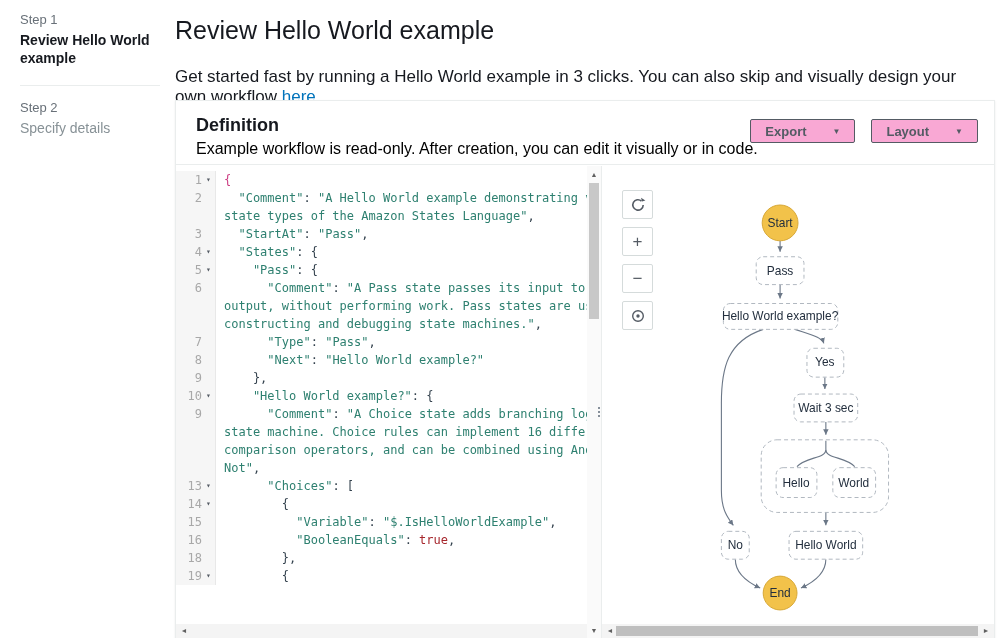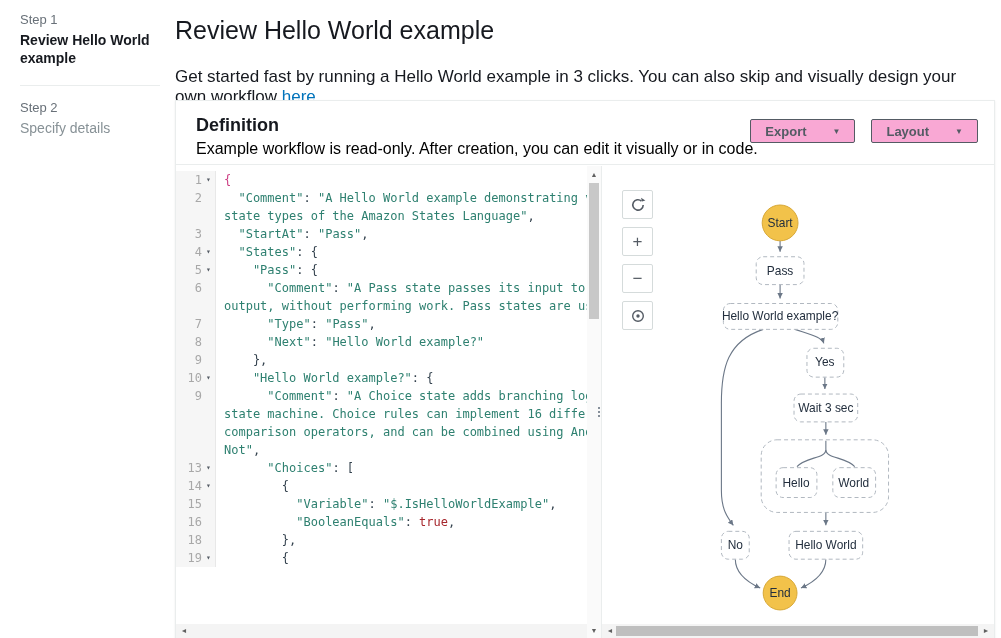--- a/index.html
+++ b/index.html
@@ -175,20 +175,27 @@
               <span class="fold"></span>
             </span>
             <span class="txt"><span class="tk-k">      "Comment"</span><span class="tk-p">: </span><span class="tk-k">"A Pass state passes its input to its</span></span>
           </div>
           <div class="crow">
             <span class="gutwrap">
               <span class="gut"></span>
               <span class="fold"></span>
             </span>
             <span class="txt"><span class="tk-k">output, without performing work. Pass states are useful whe</span></span>
+          </div>
+          <div class="crow">
+            <span class="gutwrap">
+              <span class="gut"></span>
+              <span class="fold"></span>
+            </span>
+            <span class="txt"><span class="tk-k">constructing and debugging state machines."</span><span class="tk-p">,</span></span>
           </div>
           <div class="crow">
             <span class="gutwrap">
               <span class="gut">7</span>
               <span class="fold"></span>
             </span>
             <span class="txt"><span class="tk-k">      "Type"</span><span class="tk-p">: </span><span class="tk-k">"Pass"</span><span class="tk-p">,</span></span>
           </div>
           <div class="crow">
             <span class="gutwrap">

